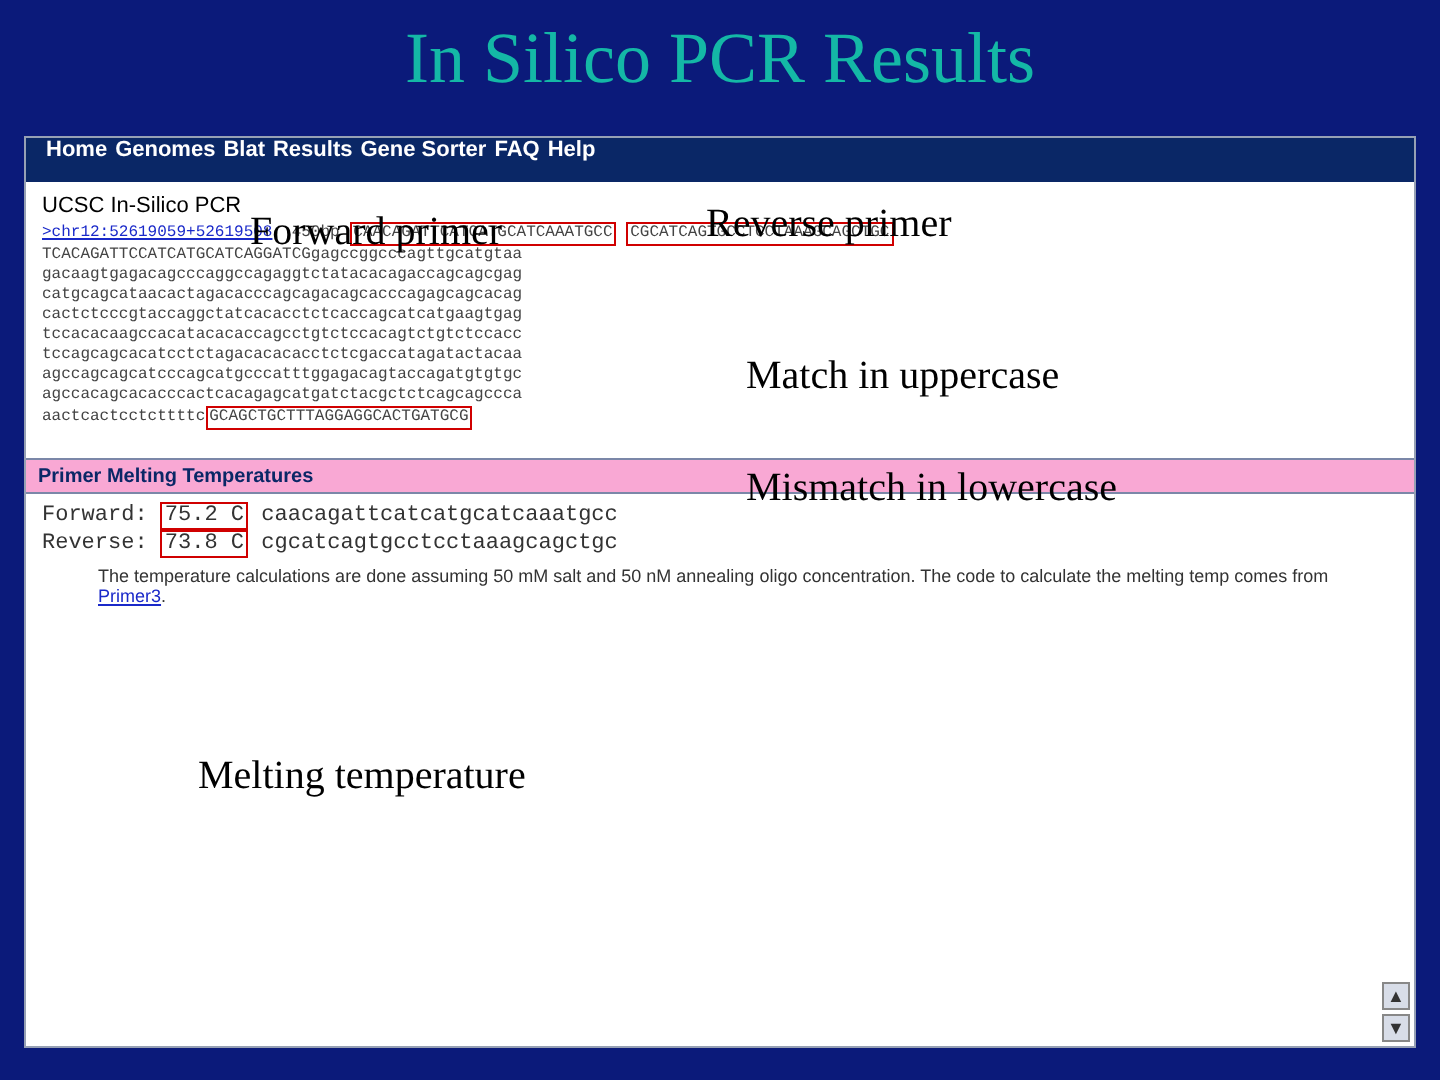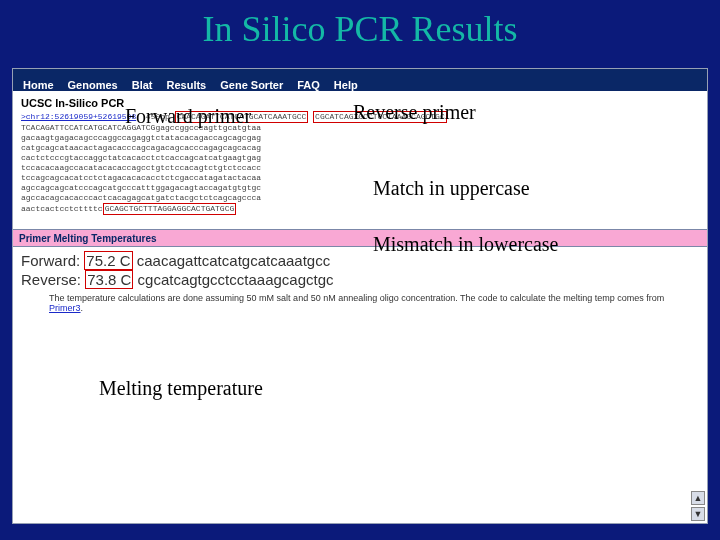--- a/index.html
+++ b/index.html
@@ -33,32 +33,32 @@
     width: 696px;
     height: 456px;
     background: #fff;
     border: 1px solid #96a0b4;
     box-sizing: border-box;
   }
   .nav {
     background: #0a2766;
     height: 22px;
     display: flex;
-    align-items: flex-end;
-    gap: 14px;
+    align-items: flex-start;
+    gap: 4px;
     padding: 0 10px;
     font-family: Arial, Helvetica, sans-serif;
     font-size: 11px;
     color: #fff;
     font-weight: bold;
   }
   .tool-title {
     font-family: Arial, Helvetica, sans-serif;
     font-size: 11px;
-    font-weight: bold;
+    font-weight: normal;
     color: #000;
     padding: 6px 8px 2px 8px;
   }
   .seq-area {
     font-family: "Courier New", Courier, monospace;
     font-size: 8px;
     line-height: 1.25;
     color: #444;
     padding: 0 8px 4px 8px;
     white-space: pre;
@@ -87,22 +87,22 @@
     font-weight: bold;
     color: #0a2766;
     display: flex;
     align-items: center;
     padding-left: 6px;
     border-top: 1px solid #7b87a8;
     border-bottom: 1px solid #7b87a8;
     margin-top: 6px;
   }
   .melt {
-    font-family: Liberation Sans, sans-serif;
-    font-size: 15px;
+    font-family: Liberation Mono, monospace;
+    font-size: 11px;
     color: #333;
     padding: 4px 21px 2px 8px;
     white-space: pre;
   }
   .melt-note {
     font-family: Arial, Helvetica, sans-serif;
     font-size: 9px;
     color: #333;
     padding: 2px 8px 6px 8px;
     margin-left: 28px;

